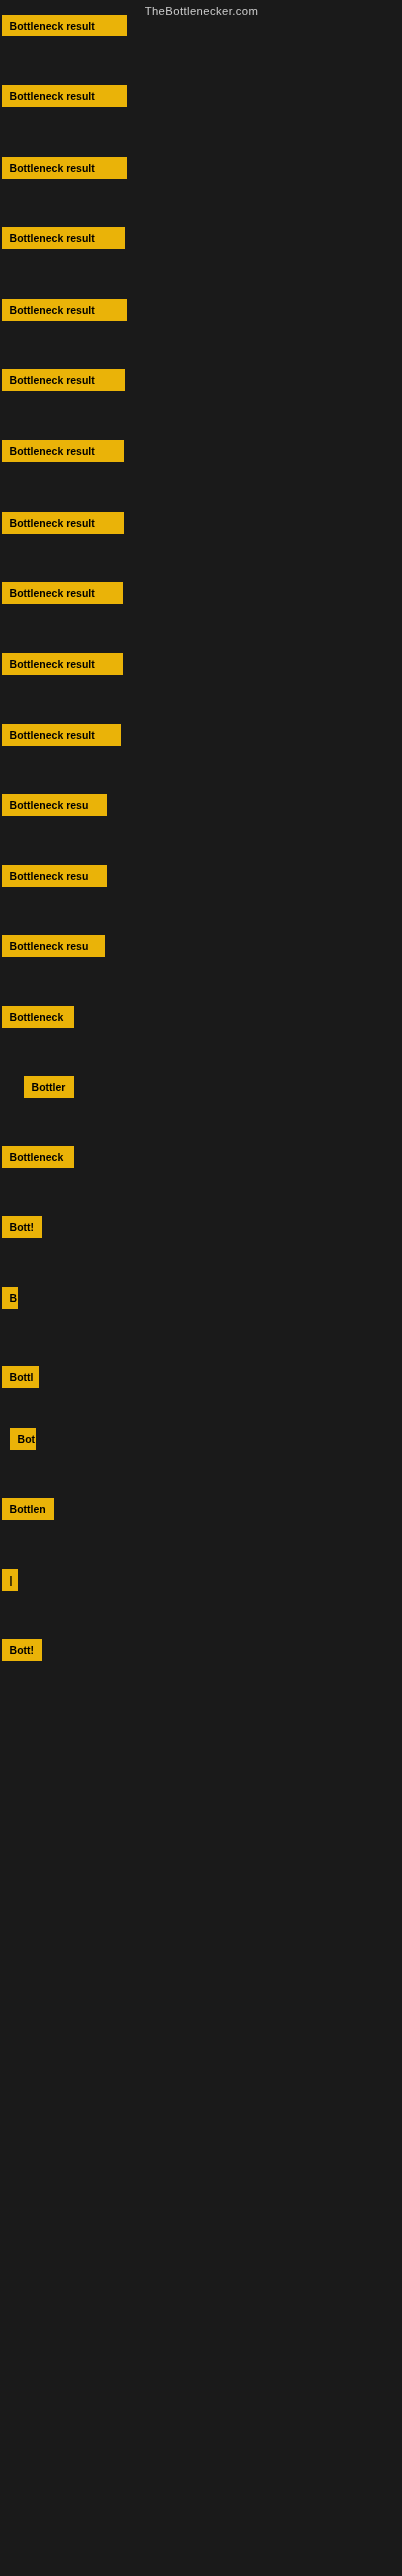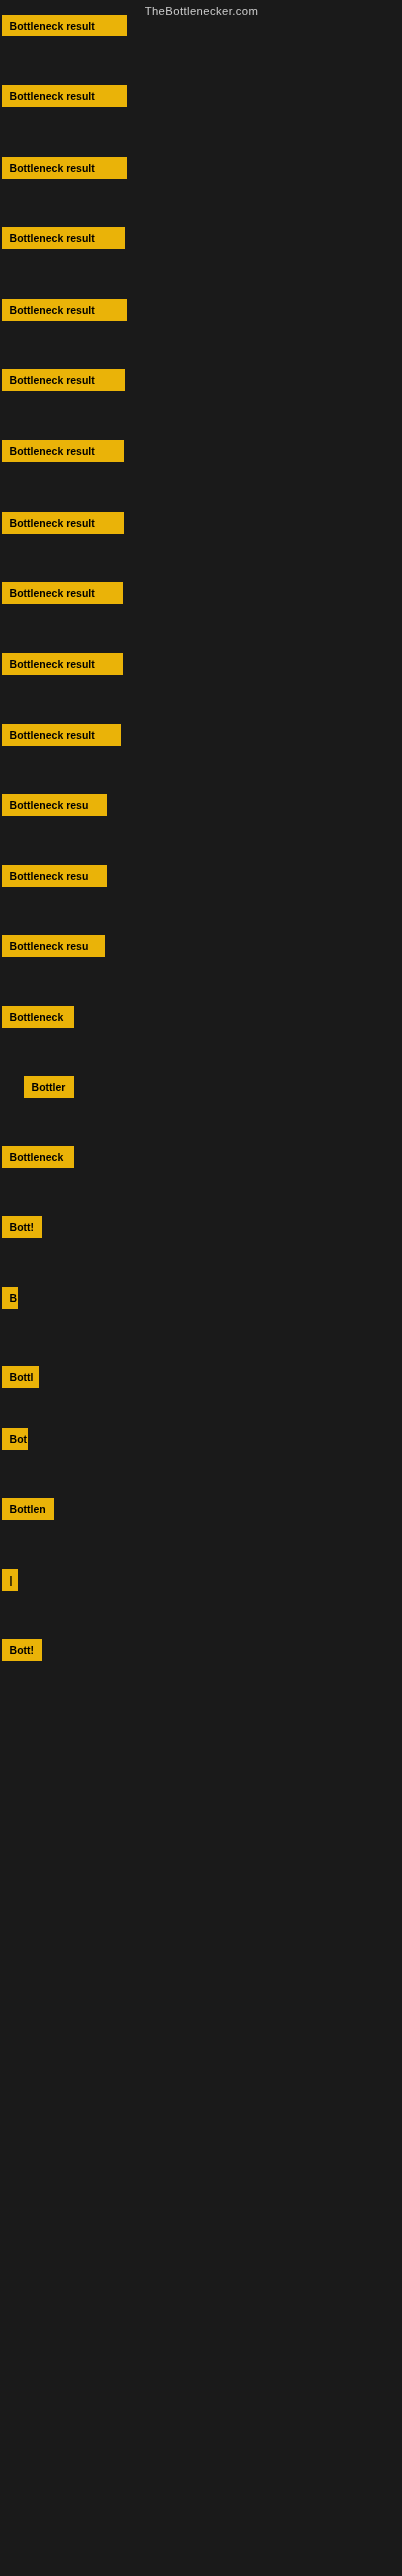--- a/index.html
+++ b/index.html
@@ -57,18 +57,18 @@
     <div style="position: absolute; left: 1.6px; top: 703px;"><span class="bottleneck-bar" style="max-width: 119px; width: 119px;">Bottleneck result</span></div>
     <div style="position: absolute; left: 1.6px; top: 773px;"><span class="bottleneck-bar" style="max-width: 105px; width: 105px;">Bottleneck resu</span></div>
     <div style="position: absolute; left: 1.6px; top: 844px;"><span class="bottleneck-bar" style="max-width: 105px; width: 105px;">Bottleneck resu</span></div>
     <div style="position: absolute; left: 1.6px; top: 914px;"><span class="bottleneck-bar" style="max-width: 103px; width: 103px;">Bottleneck resu</span></div>
     <div style="position: absolute; left: 1.6px; top: 985px;"><span class="bottleneck-bar" style="max-width: 72px; width: 72px;">Bottleneck</span></div>
     <div style="position: absolute; left: 1.6px; top: 1055px;"><span class="bottleneck-bar" style="max-width: 50px; width: 50px; margin-left: 22px;">Bottler</span></div>
     <div style="position: absolute; left: 1.6px; top: 1125px;"><span class="bottleneck-bar" style="max-width: 72px; width: 72px;">Bottleneck</span></div>
     <div style="position: absolute; left: 1.6px; top: 1195px;"><span class="bottleneck-bar" style="max-width: 40px; width: 40px;">Bott!</span></div>
     <div style="position: absolute; left: 1.6px; top: 1266px;"><span class="bottleneck-bar" style="max-width: 14.5px; width: 14.5px;">B</span></div>
     <div style="position: absolute; left: 1.6px; top: 1336px; margin-top: 9px;"><span class="bottleneck-bar" style="max-width: 37px; width: 37px;">Bottl</span></div>
-    <div style="position: absolute; left: 1.6px; top: 1407px;"><span class="bottleneck-bar" style="max-width: 26px; width: 26px;">Bot</span></div>
+    <div style="position: absolute; left: 1.6px; top: 1407px;"><span class="bottleneck-bar" style="max-width: 26px; width: 26px; margin-left: 8px;">Bot</span></div>
     <div style="position: absolute; left: 1.6px; top: 1477px;"><span class="bottleneck-bar" style="max-width: 52px; width: 52px;">Bottlen</span></div>
     <div style="position: absolute; left: 1.6px; top: 1548px;"><span class="bottleneck-bar" style="max-width: 8px; width: 8px;">|</span></div>
     <div style="position: absolute; left: 1.6px; top: 1618px;"><span class="bottleneck-bar" style="max-width: 40px; width: 40px;">Bott!</span></div>
   </div>
 
 
 </body></html>

